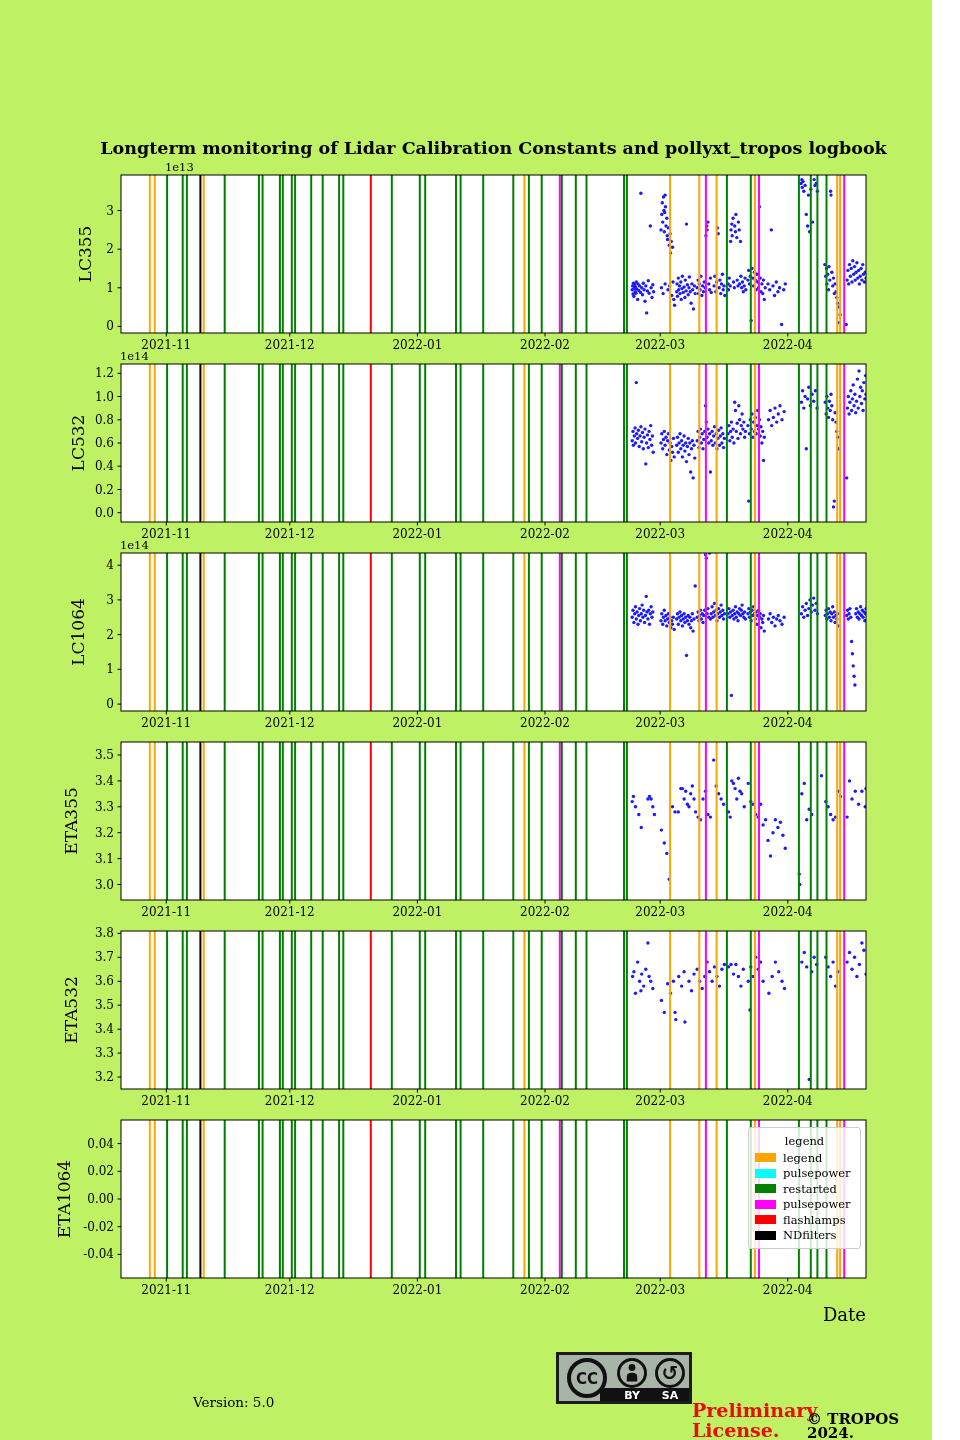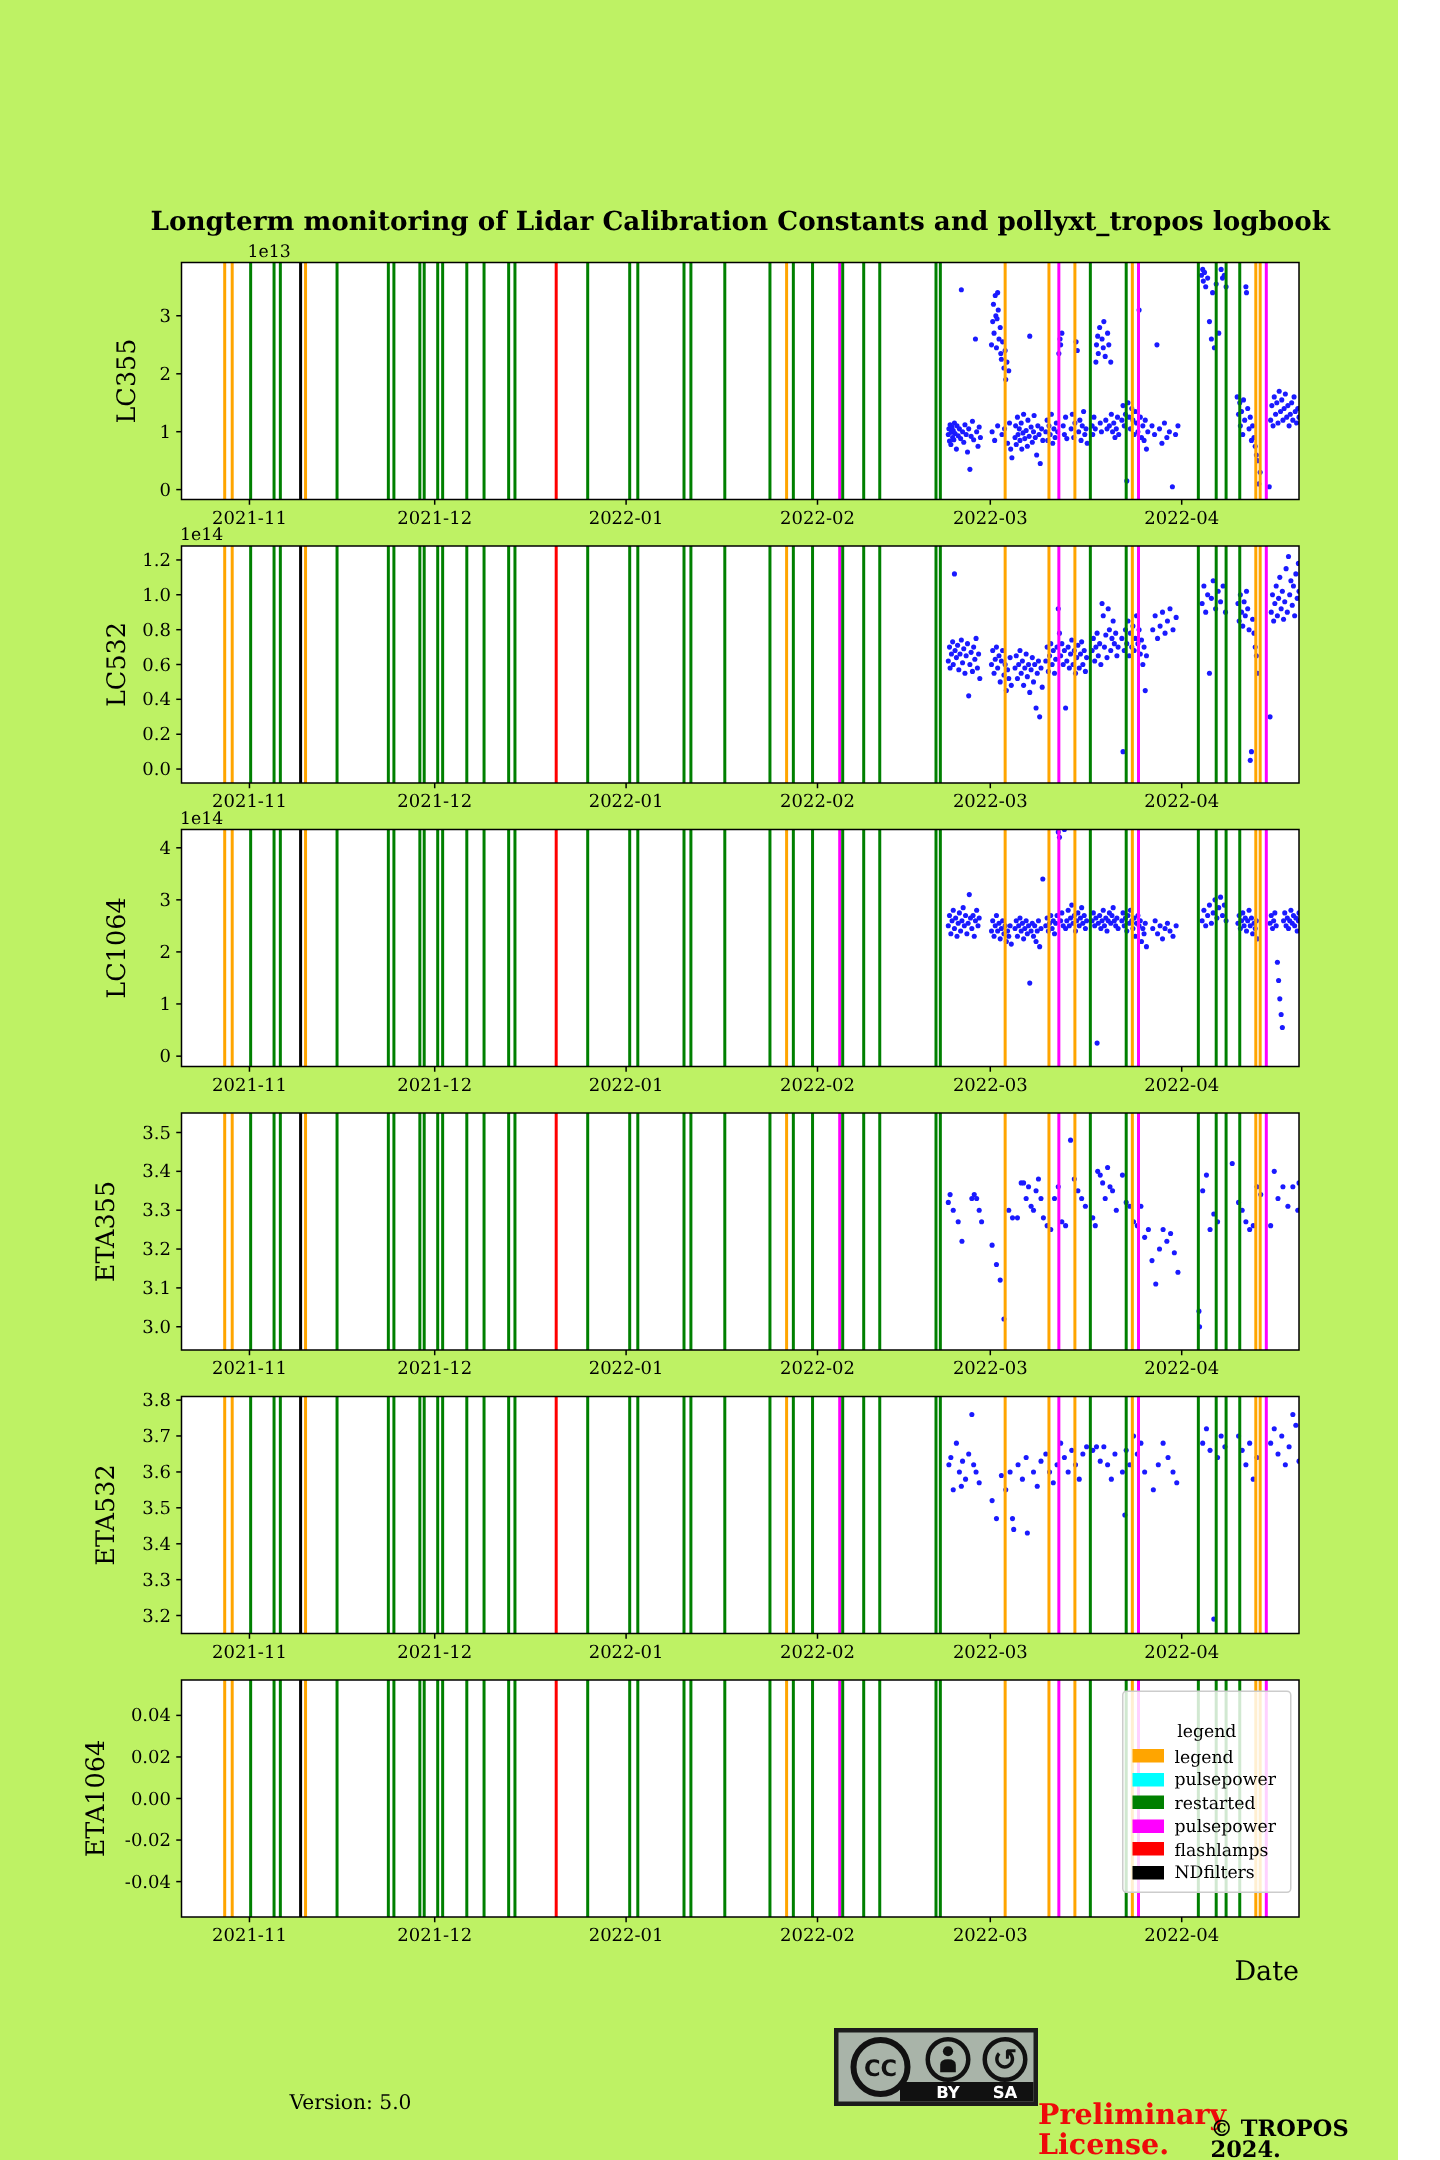--- a/index.html
+++ b/index.html
@@ -6,21 +6,21 @@
   .figure{position:relative;width:932px;height:1440px;background:#bef264;
           font-family:"DejaVu Serif", serif; color:#000;}
   .fig-title{position:absolute;left:26px;top:138px;width:935px;text-align:center;
              font-size:17.5px;font-weight:bold;}
   .ylabel{position:absolute;font-size:17px;white-space:nowrap;
           transform:translate(-50%,-50%) rotate(-90deg);}
   .offset-label{position:absolute;font-size:11.5px;}
   .xlabel{position:absolute;left:121px;width:745px;text-align:right;font-size:18px;}
   .legend-box{position:absolute;left:748px;top:1127px;width:113px;
               background:rgba(255,255,255,0.82);border:1px solid #cccccc;border-radius:3px;
-              padding:19px 6px 5px 6px;box-sizing:border-box;font-size:11.5px;}
+              padding:6px 6px 5px 6px;box-sizing:border-box;font-size:11.5px;}
   .legend-title{text-align:center;margin-bottom:2px;}
   .legend-row{display:flex;align-items:center;height:15.5px;}
   .legend-swatch{display:inline-block;width:21px;height:9px;margin-right:7px;flex:0 0 21px;}
   .version-text{position:absolute;left:193px;top:1394px;font-size:13.5px;}
   .cc-badge{position:absolute;left:556px;top:1352px;}
   .preliminary{position:absolute;left:692px;top:1400px;color:#ee0a0a;font-weight:bold;
                font-size:19px;line-height:20px;}
   .copyright{position:absolute;left:807px;top:1412px;font-weight:bold;font-size:15px;
              line-height:14px;}
 </style>

